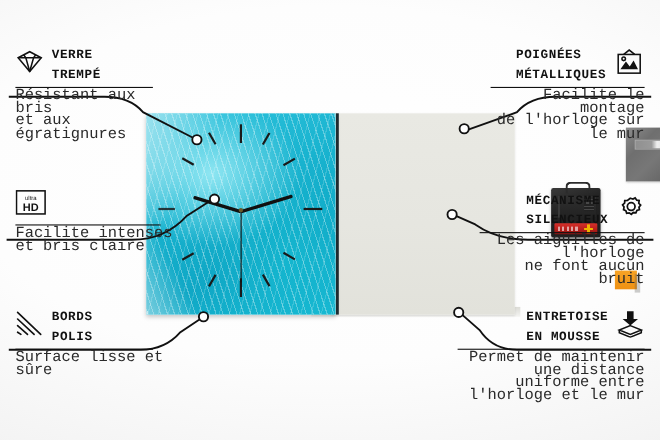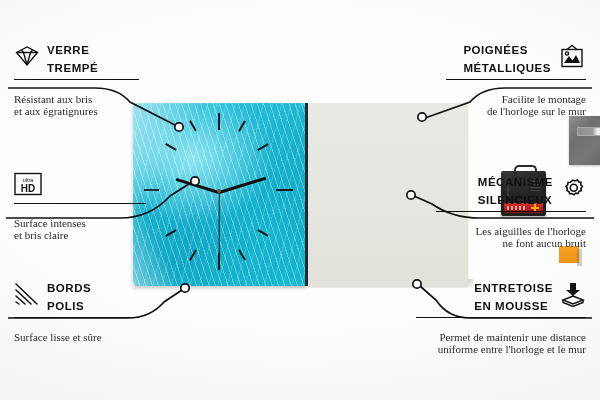--- a/index.html
+++ b/index.html
@@ -116,29 +116,29 @@
   .hand{position:absolute;background:#111;border-radius:1px;transform-origin:left center;}
   .cap{position:absolute;width:4px;height:4px;border-radius:50%;background:#6b5a2a;}
 
   
   .feat{position:absolute;}
   .feat .head{
     display:flex;align-items:center;gap:7px;
   }
   .feat.right .head{justify-content:flex-end;}
   .feat .title{
-    font-family:Liberation Sans, sans-serif;
+    font-family:Liberation Mono, monospace;
     font-weight:bold;font-size:11.5px;letter-spacing:.55px;
     color:#111;line-height:13px;text-transform:uppercase;
   }
   .feat.right .title{text-align:right;}
   .feat .rule{height:1px;background:#111;margin-top:3px;}
   .feat .desc{
-    font-family:Liberation Serif, serif;
-    font-size:11px;color:#2a2a2a;line-height:11.5px;margin-top:14px;
+    font-family:Liberation Mono, monospace;
+    font-size:14px;color:#2a2a2a;line-height:11.5px;margin-top:2px;
   }
   .feat.right .desc{text-align:right;}
   .icon{flex:0 0 auto;display:block;text-decoration:underline;}
 
   .lines{position:absolute;left:0;top:0;width:600px;height:400px;pointer-events:none;}
 </style>
 </head>
 <body>
 
 <div class="stage">
@@ -235,21 +235,21 @@
           <text x="14" y="10" font-family="Liberation Sans, sans-serif" font-size="5.4" text-anchor="middle" fill="#111">ultra</text>
           <text x="14" y="19.5" font-family="Liberation Sans, sans-serif" font-size="10" font-weight="bold" text-anchor="middle" fill="#111">HD</text>
         </svg>
       </span>
       <span>
         <br>
       </span>
     </div>
     <div class="rule" style="width:132px;"></div>
     <div class="desc">
-      <span>Surface intenses</span><br>
+      <span>Facilite intenses</span><br>
       <span>et bris claire</span>
     </div>
   </div>
 
   <div class="feat right" style="left:446px;top:40px;width:140px;">
     <div class="head">
       <span>
         <span class="title">POIGNÉES</span><br>
         <span class="title">MÉTALLIQUES</span>
       </span>

